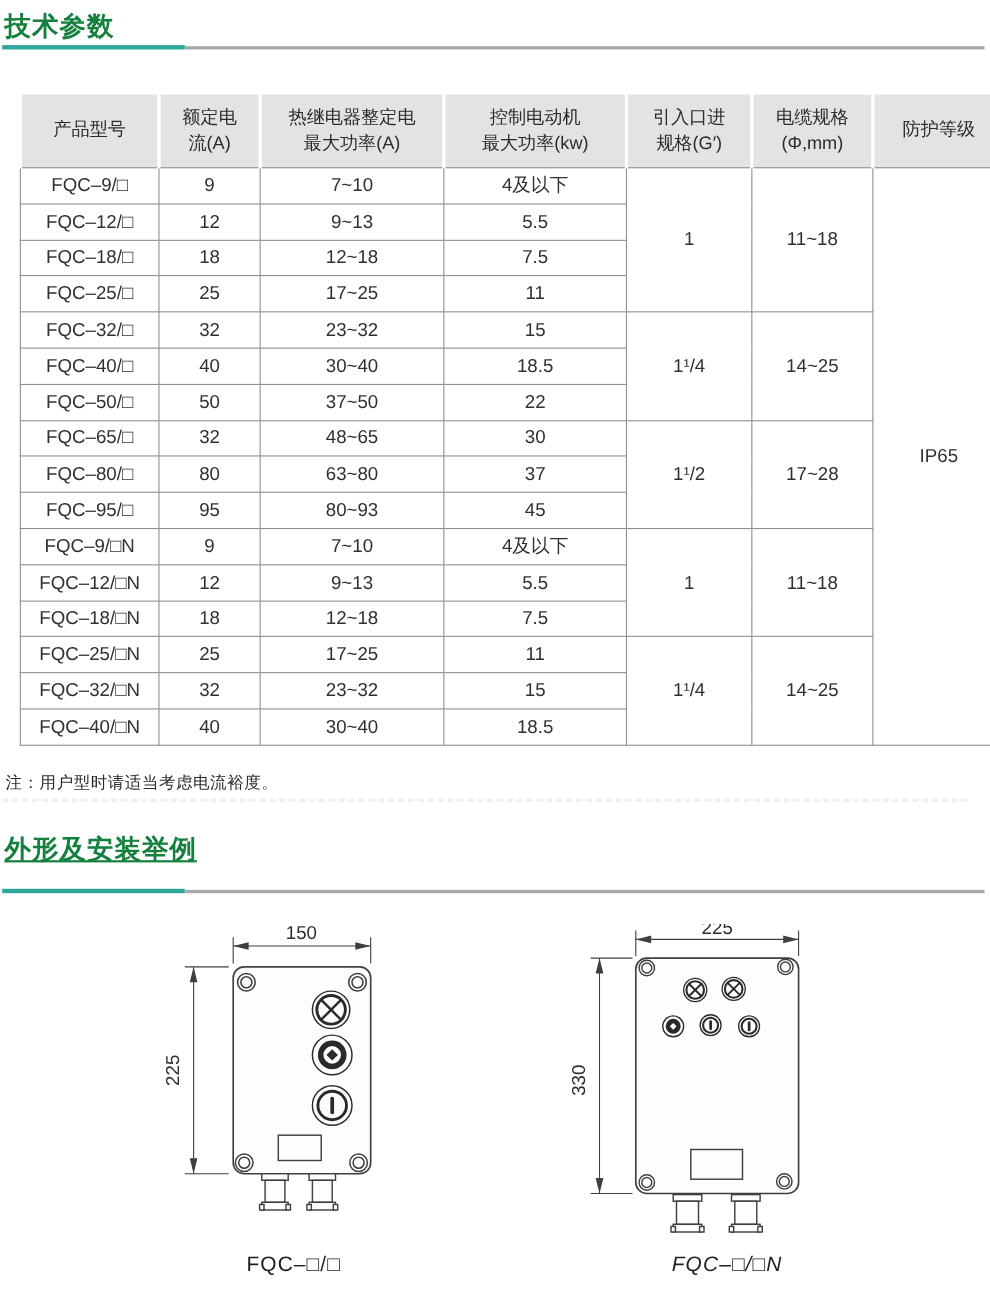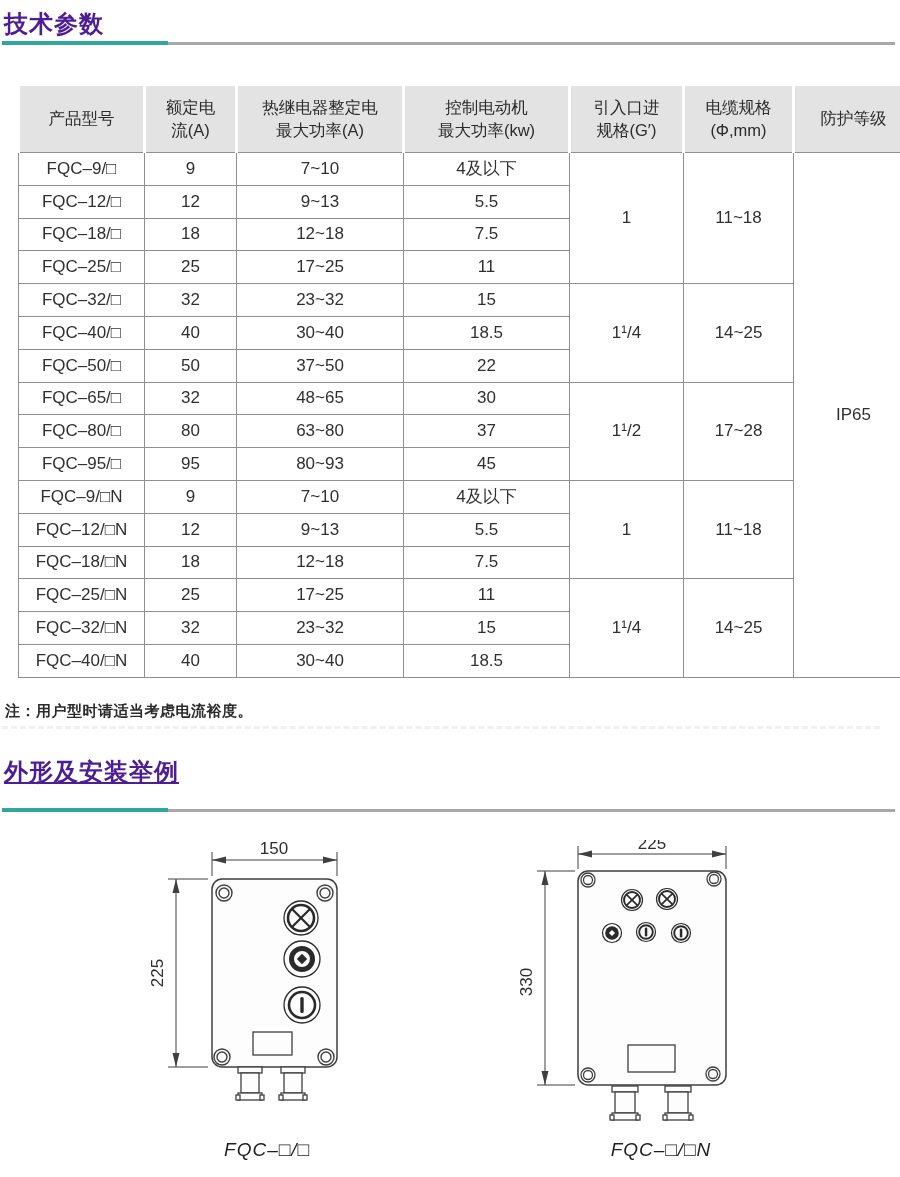--- a/index.html
+++ b/index.html
@@ -2,21 +2,21 @@
 <html><head>
 <meta charset="utf-8">
 <style>
   html,body{margin:0;padding:0;}
   body{
     width:900px;height:1177px;position:relative;background:#ffffff;
     font-family:"Liberation Sans","DejaVu Sans",sans-serif;color:#2e2e2e;
     overflow:hidden;
   }
   .section-title{
-    position:absolute;left:4px;font-size:24px;font-weight:bold;color:#4c1d95;
+    position:absolute;left:4px;font-size:24px;font-weight:bold;color:#15803d;
     letter-spacing:1px;white-space:nowrap;
   }
   #title1{top:8px;}
   #title2{top:756px;text-decoration:underline;}
   .rule{position:absolute;left:2px;width:893px;display:flex;align-items:center;}
   #rule1{top:41px;}
   #rule2{top:808px;}
   .rule .teal{width:166px;height:4px;background:#2fa79c;}
   .rule .gray{flex:1;height:3px;background:#a8a8a8;}
   #spec-table{
@@ -26,35 +26,35 @@
   #spec-table th{
     background:#e3e3e3;border:3px solid #ffffff;border-bottom:1px solid #8f8f8f;
     font-weight:normal;font-size:16.5px;line-height:1.42;height:66px;
     text-align:center;padding:0;color:#2b2b2b;
   }
   #spec-table td{
     border:1px solid #8f8f8f;text-align:center;vertical-align:middle;
     height:31.8px;font-size:17px;padding:0;color:#303030;background:#fff;
   }
   #note{
-    position:absolute;top:702px;left:5px;font-size:15px;font-weight:bold;
+    position:absolute;top:702px;left:5px;font-size:15px;font-weight:normal;
     color:#2b2b2b;letter-spacing:0.5px;
   }
   #dash-line{
     position:absolute;top:726px;left:2px;width:878px;height:0;
     border-top:3px dashed #f0f0f0;
   }
   .drawing{position:absolute;}
   #drawing-left{top:840px;left:150px;}
   #drawing-right{top:840px;left:520px;}
   .caption{
     position:absolute;width:140px;text-align:center;font-size:19px;
     color:#1f1f1f;letter-spacing:1px;white-space:nowrap;
   }
-  #caption-left{top:1139px;left:197px;font-style:italic;}
+  #caption-left{top:1139px;left:197px;}
   #caption-right{top:1139px;left:591px;font-style:italic;}
   svg .dimtext{font-family:"Liberation Sans","DejaVu Sans",sans-serif;font-size:17px;fill:#2e2e2e;}
 </style>
 </head>
 <body>
 
 <div id="title1" class="section-title">技术参数</div>
 <div id="rule1" class="rule">
     <span class="teal"></span>
     <span class="gray"></span>

